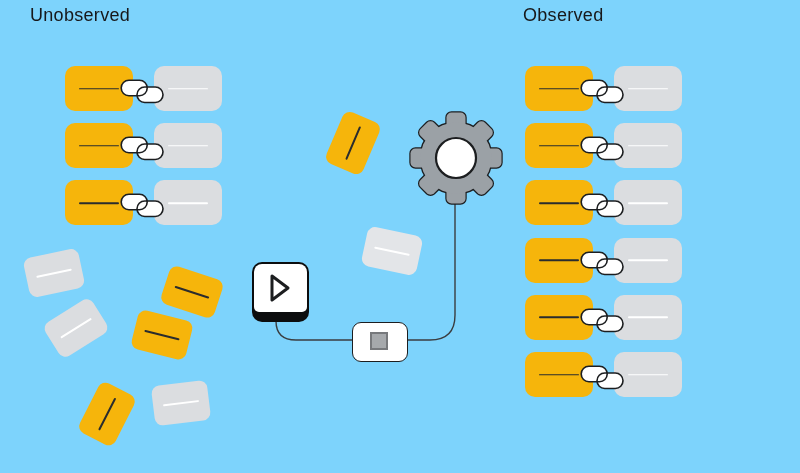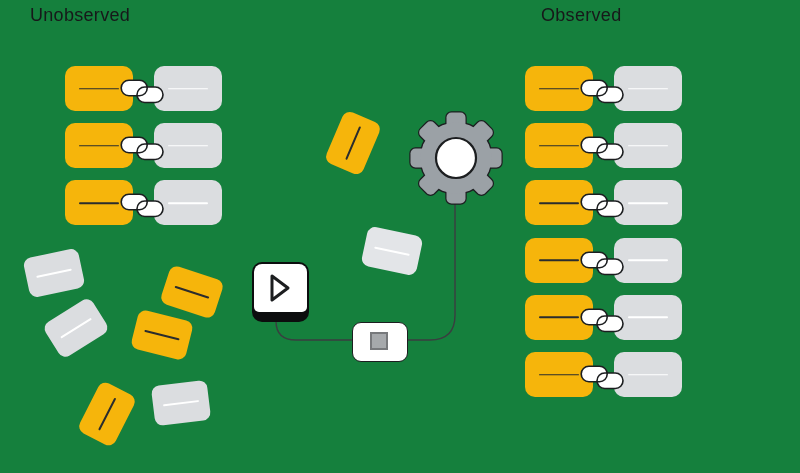--- a/index.html
+++ b/index.html
@@ -1,24 +1,24 @@
 <!DOCTYPE html>
 <html><head>
 <meta charset="utf-8">
 <style>
   html,body{margin:0;padding:0;background:#fff;}
   .canvas{
-    position:relative;width:800px;height:473px;background:#15803d;overflow:hidden;
+    position:relative;width:800px;height:473px;background:#7dd3fc;overflow:hidden;
     font-family:"Liberation Sans", sans-serif;
   }
   .section-label{
     position:absolute;top:5px;font-size:18px;letter-spacing:.3px;color:#17181a;
   }
   .label-left{left:30px;}
-  .label-right{left:541px;}
+  .label-right{left:523px;}
 
   .pair-column{position:absolute;top:0;width:158px;height:473px;}
   .col-left{left:65px;}
   .col-right{left:525px;}
 
   .pair{position:absolute;left:0;width:158px;height:45px;}
   .card{position:absolute;border-radius:10px;}
   .pair-card{width:68px;height:45px;top:0;}
   .pair .yellow{left:0;}
   .pair .gray{left:89px;}

